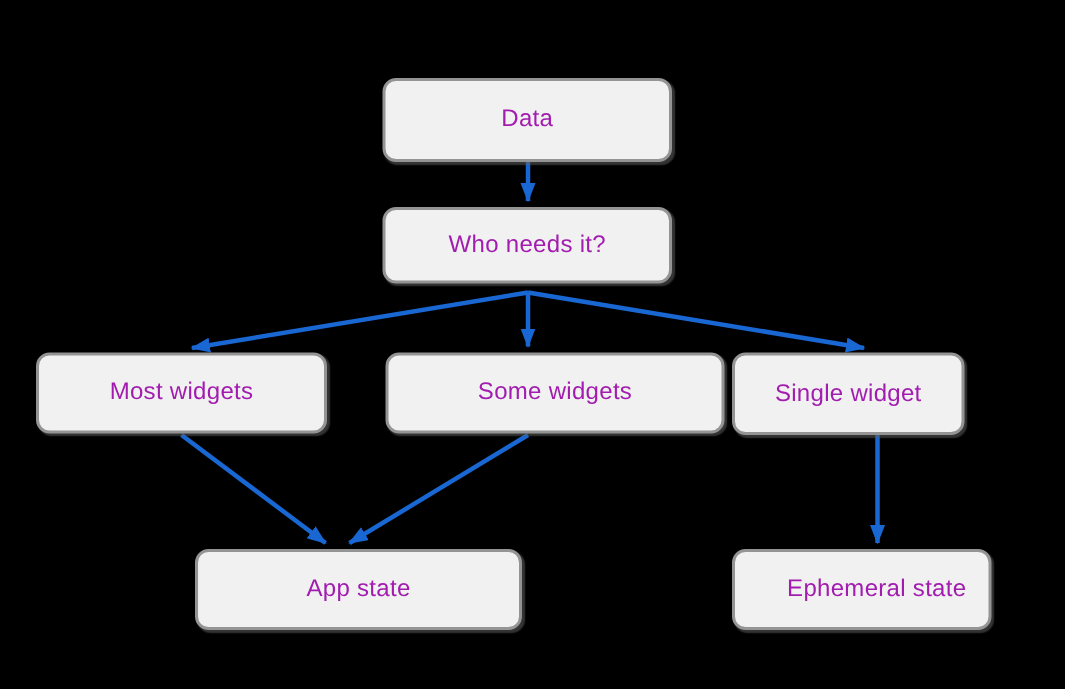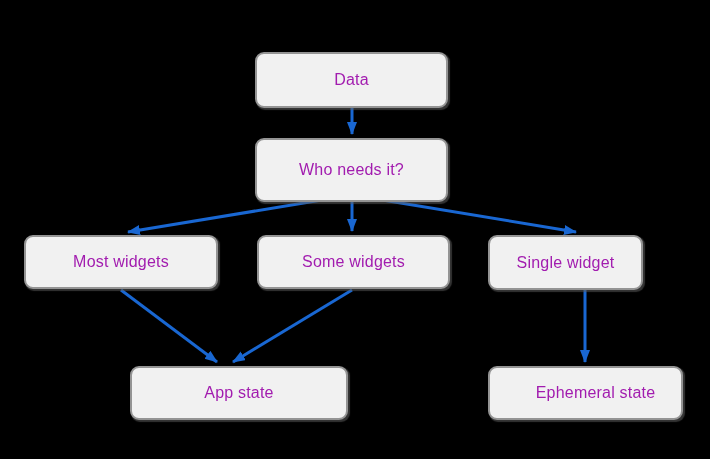--- a/index.html
+++ b/index.html
@@ -33,26 +33,26 @@
     align-items: center;
     justify-content: center;
   }
   .node-label {
     font-size: 16px;
     color: #a21caf;
     letter-spacing: 0.2px;
     white-space: nowrap;
   }
   .n-data   { left: 255px; top: 52px;  width: 193px; height: 56px; }
-  .n-who    { left: 255px; top: 138px; width: 193px; height: 64px; }
+  .n-who    { left: 255px; top: 138px; width: 193px; height: 51px; }
   .n-most   { left: 24px;  top: 235px; width: 194px; height: 54px; }
-  .n-some   { left: 257px; top: 235px; width: 193px; height: 54px; }
+  .n-some   { left: 257px; top: 235px; width: 226px; height: 54px; }
   .n-single { left: 488px; top: 235px; width: 155px; height: 55px; }
   .n-app    { left: 130px; top: 366px; width: 218px; height: 54px; }
-  .n-eph    { left: 488px; top: 366px; width: 195px; height: 54px; padding-left: 20px; }
+  .n-eph    { left: 488px; top: 366px; width: 173px; height: 54px; padding-left: 20px; }
 </style>
 </head>
 <body>
 
 <div class="canvas">
 
   <svg class="arrows" viewBox="0 0 710 459" xmlns="http://www.w3.org/2000/svg">
     <defs>
       <marker id="ah" markerUnits="userSpaceOnUse" markerWidth="16" markerHeight="14" refX="12" refY="5" orient="auto">
         <path class="arrowhead-shape" d="M0,0 L13,5 L0,10 Z"></path>

